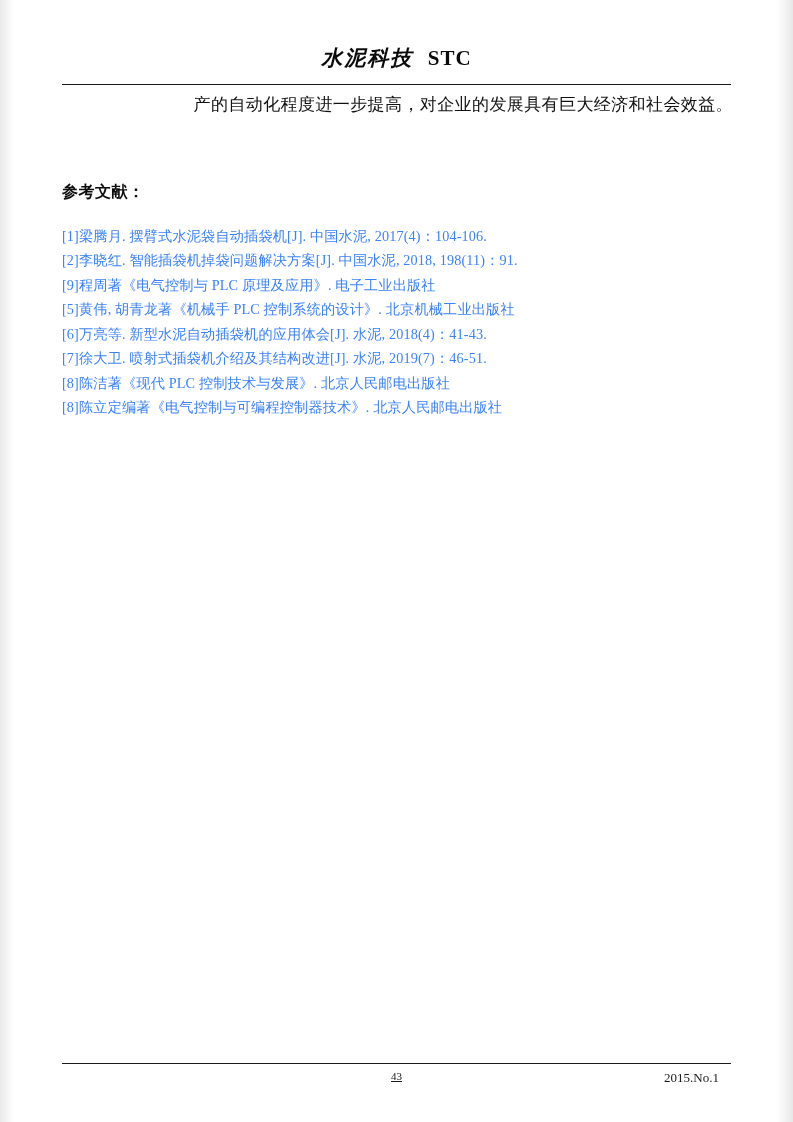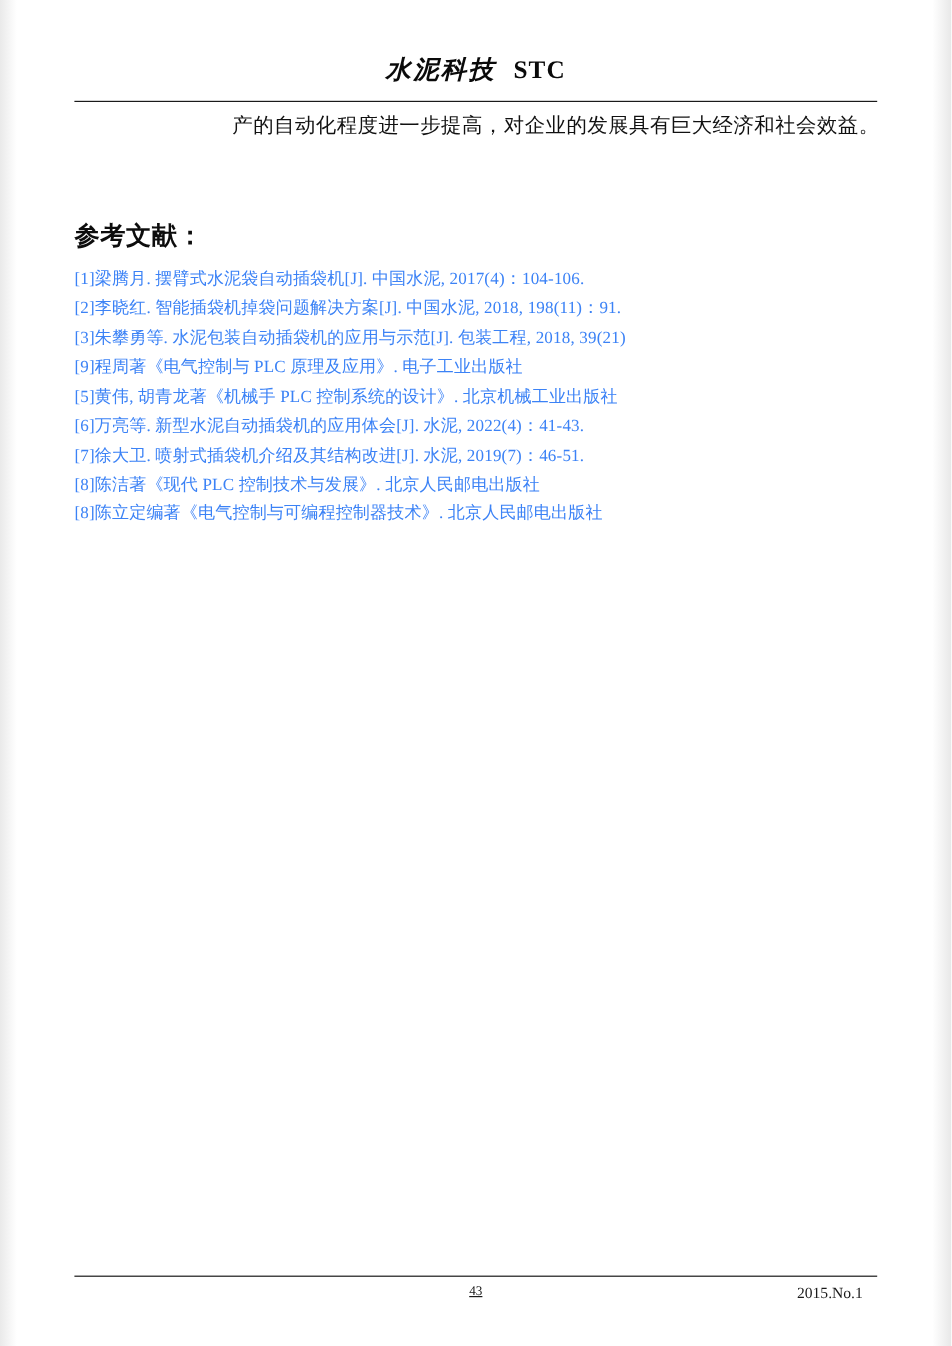--- a/index.html
+++ b/index.html
@@ -83,23 +83,23 @@
   }
 
   .refs {
     position: absolute;
     left: 62px;
     right: 60px;
     top: 182px;
   }
   .refs-heading {
     font-weight: bold;
-    font-size: 21px;
+    font-size: 16px;
     letter-spacing: .5px;
-    margin-bottom: 11px;
+    margin-bottom: 21px;
     color: #0d0d0d;
   }
   .ref-item {
     font-size: 14.2px;
     line-height: 1.72;
     letter-spacing: .15px;
     color: #3b82f6;
     white-space: nowrap;
   }
 
@@ -142,24 +142,23 @@
   </div>
 
   <div class="rule-top"></div>
 
   <div class="body-line">产的自动化程度进一步提高，对企业的发展具有巨大经济和社会效益。</div>
 
   <div class="refs">
     <div class="refs-heading">参考文献：</div>
     <div class="ref-item">[1]梁腾月. 摆臂式水泥袋自动插袋机[J]. 中国水泥, 2017(4)：104-106.</div>
     <div class="ref-item">[2]李晓红. 智能插袋机掉袋问题解决方案[J]. 中国水泥, 2018, 198(11)：91.</div>
-    <div class="ref-item">[3]朱攀勇等. 水泥包装自动插袋机的应用与示范[J]. 包装工程, 2018, 39(21)</div>
     <div class="ref-item">[9]程周著《电气控制与 PLC 原理及应用》. 电子工业出版社</div>
     <div class="ref-item">[5]黄伟, 胡青龙著《机械手 PLC 控制系统的设计》. 北京机械工业出版社</div>
-    <div class="ref-item">[6]万亮等. 新型水泥自动插袋机的应用体会[J]. 水泥, 2022(4)：41-43.</div>
+    <div class="ref-item">[6]万亮等. 新型水泥自动插袋机的应用体会[J]. 水泥, 2018(4)：41-43.</div>
     <div class="ref-item">[7]徐大卫. 喷射式插袋机介绍及其结构改进[J]. 水泥, 2019(7)：46-51.</div>
     <div class="ref-item">[8]陈洁著《现代 PLC 控制技术与发展》. 北京人民邮电出版社</div>
     <div class="ref-item">[8]陈立定编著《电气控制与可编程控制器技术》. 北京人民邮电出版社</div>
   </div>
 
   <div class="footer-rule"></div>
   <div class="footer">
     <span class="page-number">43</span>
     <span class="issue">2015.No.1</span>
   </div>

